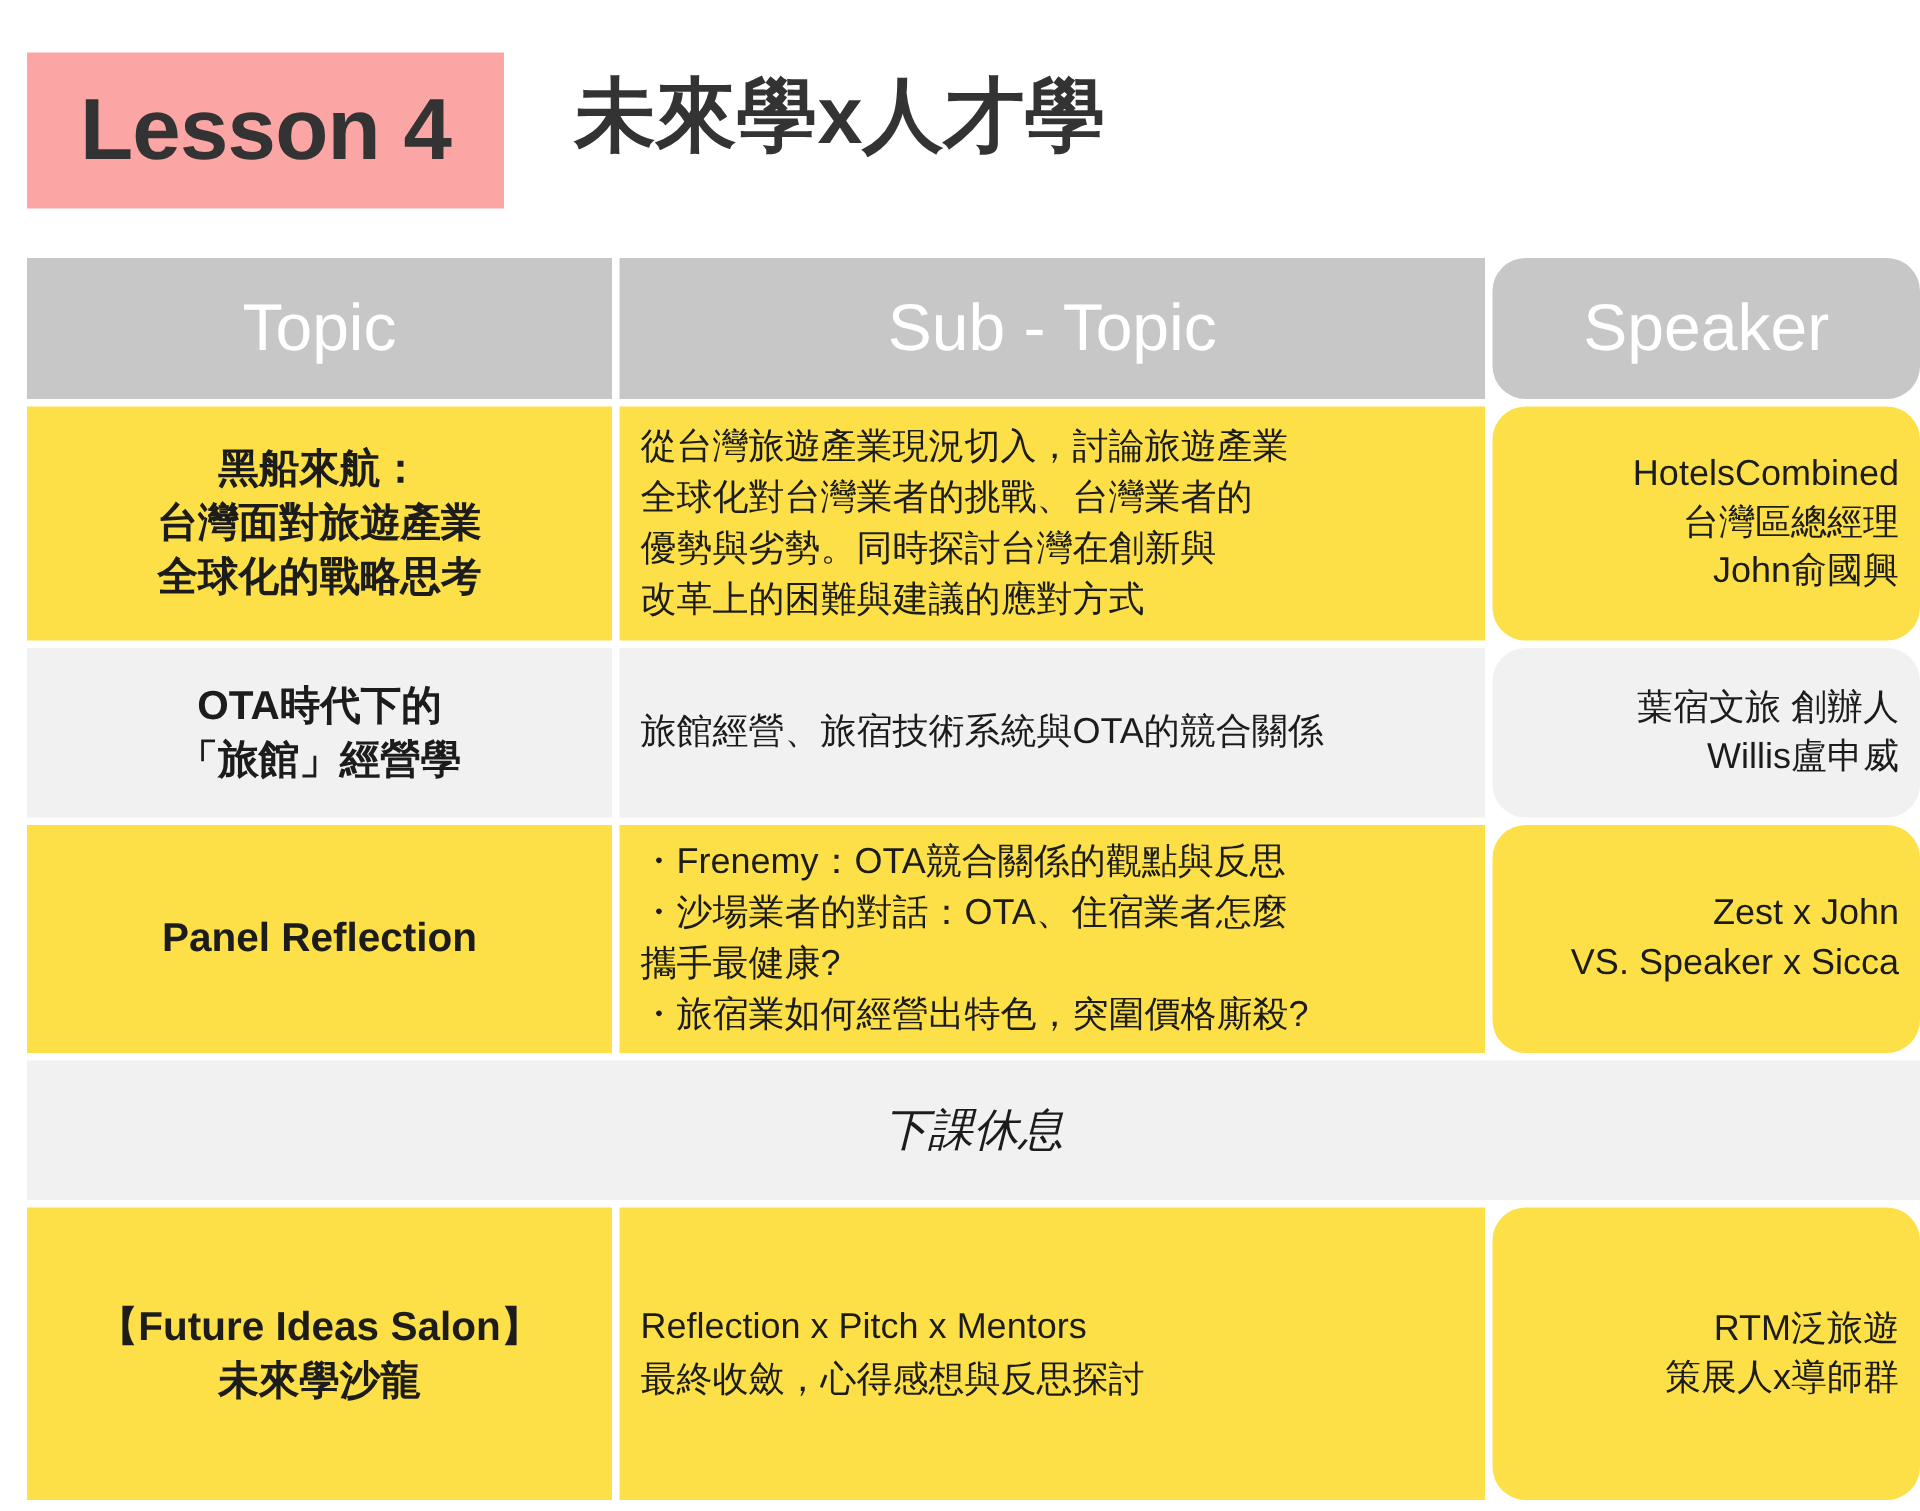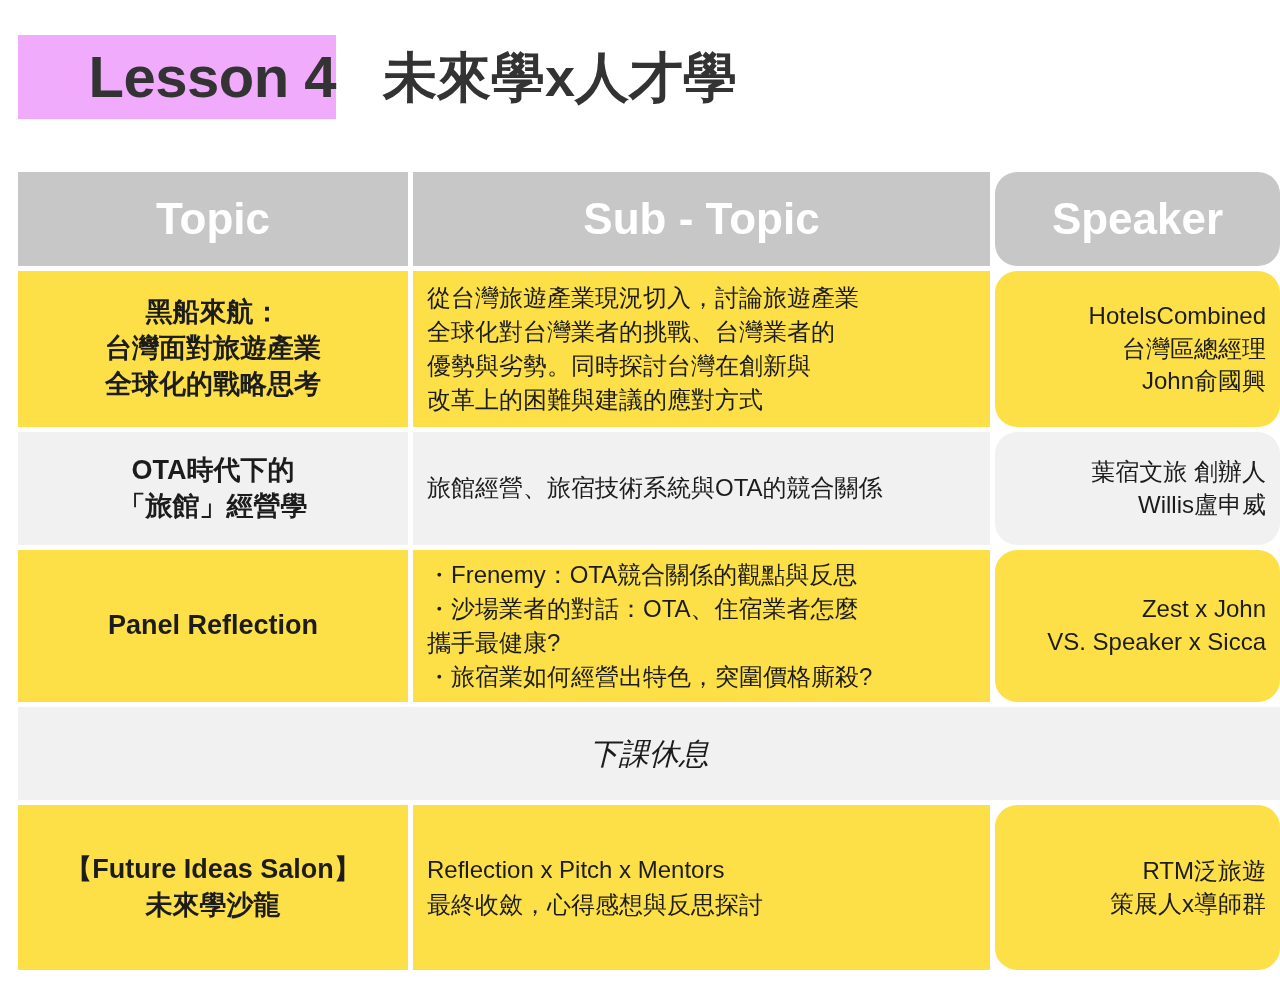--- a/index.html
+++ b/index.html
@@ -21,25 +21,25 @@
     left: 0;
     top: 0;
     width: 1280px;
     height: 160px;
   }
   .lesson-badge {
     position: absolute;
     left: 18px;
     top: 35px;
     width: 318px;
-    height: 84px;
-    background: #f0abfc;
+    height: 104px;
+    background: #fca5a5;
     display: flex;
     align-items: center;
-    justify-content: flex-end;
+    justify-content: center;
   }
   .lesson-badge-label {
     font-size: 58px;
     font-weight: bold;
     color: #333333;
     letter-spacing: -0.5px;
     line-height: 1;
   }
   .deck-title {
     position: absolute;
@@ -81,30 +81,30 @@
   
   .header-row .cell {
     background: #c7c7c7;
     height: 94px;
     align-items: center;
     justify-content: center;
   }
   .header-row .head-label {
     color: #ffffff;
     font-size: 44px;
-    font-weight: bold;
+    font-weight: normal;
     line-height: 1;
   }
 
   
   .row-1 .cell { height: 156px; }
   .row-2 .cell { height: 113px; }
   .row-3 .cell { height: 152px; }
   .row-4 .cell { height: 93px; }
-  .row-5 .cell { height: 165px; }
+  .row-5 .cell { height: 195px; }
 
   .topic-text {
     font-size: 27px;
     font-weight: bold;
     line-height: 1.33;
     text-align: center;
     white-space: pre-line;
     color: #1c1c1c;
   }
   .sub-text {

